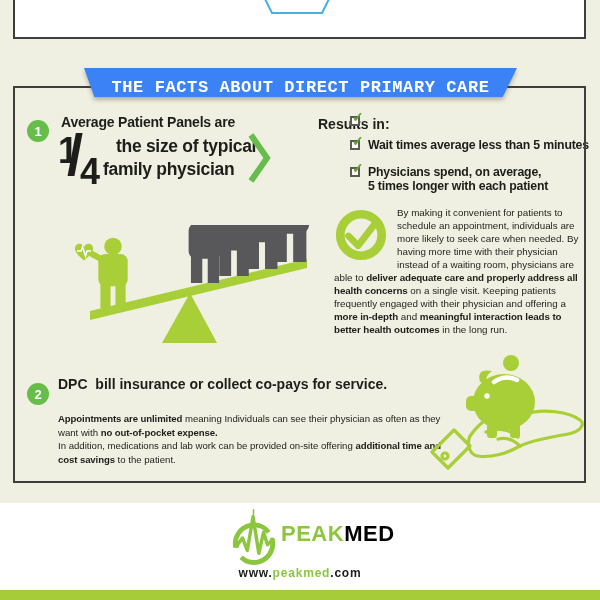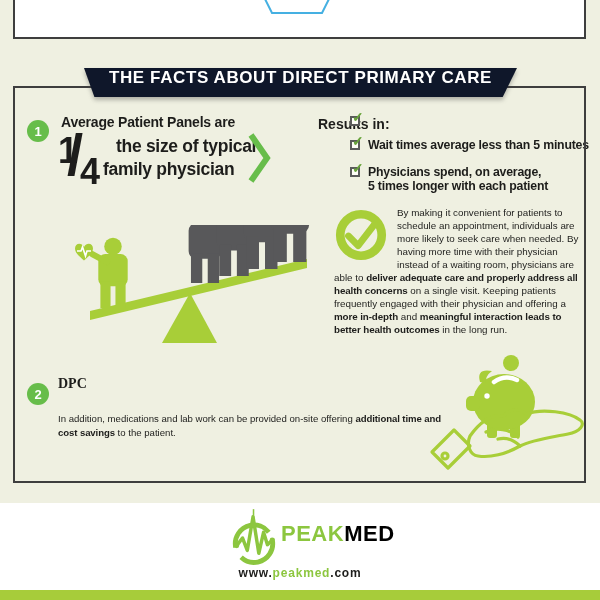--- a/index.html
+++ b/index.html
@@ -14,23 +14,23 @@
   .abs { position:absolute; }
 
   
   .top-box { left:13px; top:-6px; width:573px; height:45px; background:#fff;
              border:2px solid #3e3e3e; }
   .hex-svg { left:261px; top:0; }
 
   
   .banner-wrap { left:84px; top:68px; width:433px; height:29px;
                  filter:drop-shadow(0 3px 2px rgba(60,60,60,.35)); z-index:3; }
-  .banner { width:100%; height:100%; background:#0f172a;
+  .banner { width:100%; height:100%; background:#3b82f6;
             clip-path:polygon(0 0,100% 0,96.7% 100%,2.4% 100%);
-            display:flex; align-items:flex-start; justify-content:center; }
+            display:flex; align-items:flex-end; justify-content:center;font-family:Liberation Mono, monospace; }
   .banner span { color:#fff; font-weight:bold; font-size:17px; letter-spacing:.6px; }
 
   
   .main-box { left:13px; top:86px; width:573px; height:397px;
               border:2px solid #3e3e3e; z-index:1; }
 
   .num-circle { width:22px; height:22px; border-radius:50%; background:#67bd4a;
                 color:#fff; font-weight:bold; font-size:13px;
                 display:flex; align-items:center; justify-content:center; z-index:2;}
 
@@ -55,21 +55,21 @@
   .two-line span { display:block; }
 
   .seesaw { left:35px; top:225px; }
 
   .para1 { left:334px; top:206px; width:256px; font-size:9.8px; line-height:13px;
            color:#1e1e1c; text-align:left; }
   .para1 .chk-circle { float:left; margin:2px 9px 4px 0; }
   .para1 b, .rich b { letter-spacing:-.1px; }
 
   .s2-heading { left:58px; top:376px; display:flex; align-items:center;
-                white-space:pre; z-index:2;font-family:Liberation Serif, serif;}
+                white-space:pre; z-index:2;}
   .s2-heading .md { font-size:14px; font-weight:bold; }
   .s2-heading .lg { font-size:22px; font-weight:bold; letter-spacing:-.5px; }
   .s2-paras { left:58px; top:412px; width:400px; font-size:9.6px; line-height:13.5px; }
   .piggy { left:424px; top:352px; }
 
   
   .footer-band { left:0; top:503px; width:600px; height:87px; background:#fff; }
   .logo-mark { left:230px; top:508px; }
   .brand { left:281px; top:521px; font-size:22px; font-weight:bold; letter-spacing:.5px; }
   .brand .peak { color:#8cc63f; }
@@ -171,22 +171,24 @@
       <path d="M 15 29 L 25 39 L 42 17" fill="none" stroke="#a8ce38" stroke-width="7" stroke-linecap="round" stroke-linejoin="round"></path>
     </svg>
     <span>By making it convenient for patients to schedule an appointment, individuals are more likely to seek care when needed. By having more time with their physician instead of a waiting room, physicians are able to </span><b>deliver adequate care and properly address all health concerns</b><span> on a single visit. Keeping patients frequently engaged with their physician and offering a </span><b>more in-depth</b><span> and </span><b>meaningful interaction leads to better health outcomes</b><span> in the long run.</span>
   </div>
 
   <div class="abs num-circle" style="left:27px; top:383px;">
     <span>2</span>
   </div>
   <div class="abs s2-heading">
     <span class="md">DPC </span>
+    <span class="md"> bill insurance or collect co-pays for service.</span>
   </div>
   <div class="abs s2-paras rich">
+    <p><b>Appointments are unlimited</b><span> meaning Individuals can see their physician as often as they want with </span><b>no out-of-pocket expense.</b></p>
     <p><span>In addition, medications and lab work can be provided on-site offering </span><b>additional time and cost savings</b><span> to the patient.</span></p>
   </div>
 
   <svg class="abs piggy" width="170" height="130" viewBox="0 0 170 130">
     <g>
       <circle cx="87" cy="11" r="8" fill="#a8ce38"></circle>
       <rect x="63" y="70" width="10" height="16" rx="3" fill="#a8ce38"></rect>
       <rect x="86" y="70" width="10" height="16" rx="3" fill="#a8ce38"></rect>
       <ellipse cx="80" cy="50" rx="31" ry="28" fill="#a8ce38"></ellipse>
       <rect x="42" y="44" width="14" height="15" rx="5" fill="#a8ce38"></rect>

